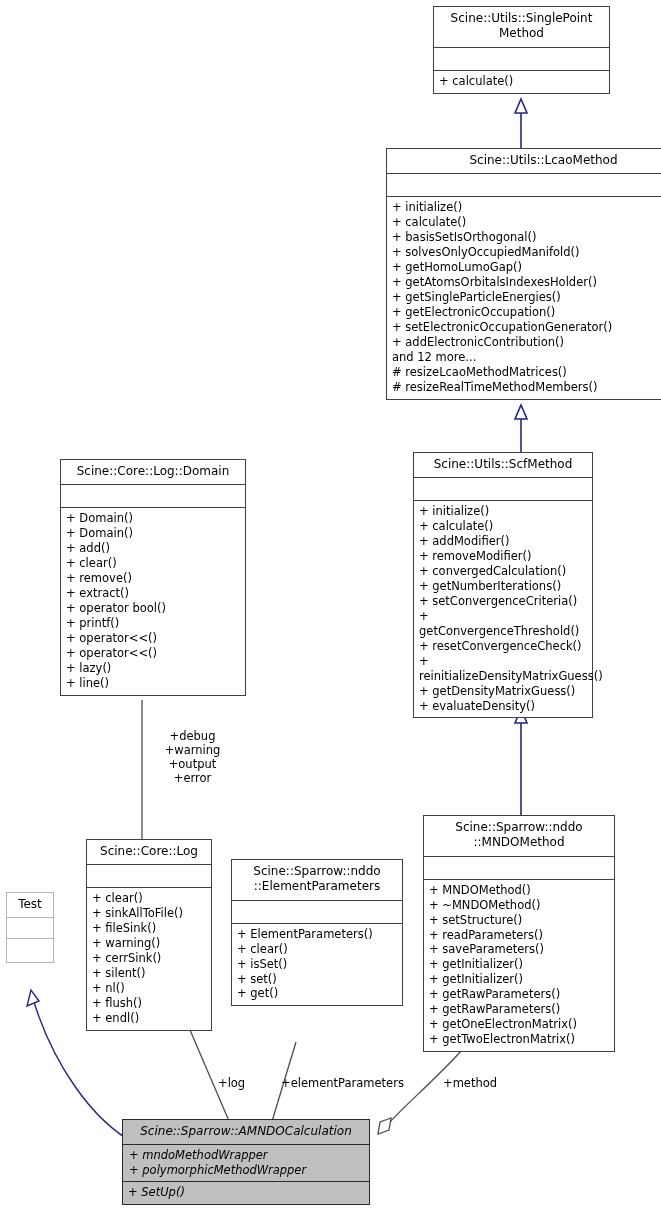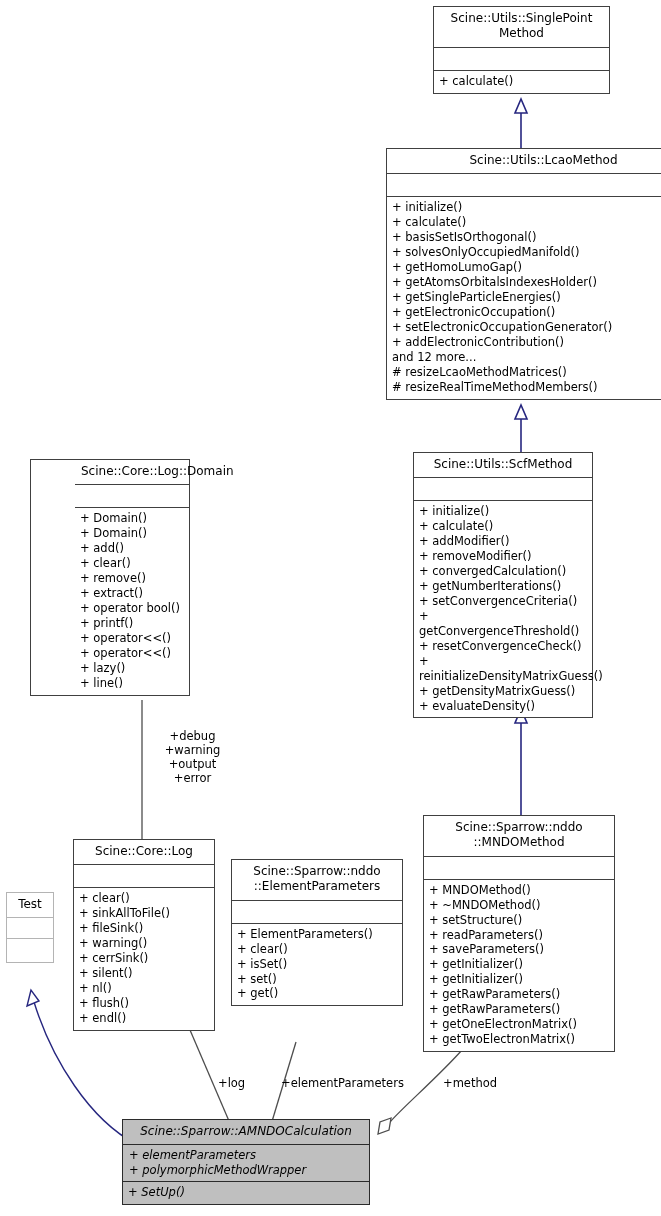--- a/index.html
+++ b/index.html
@@ -171,21 +171,21 @@
       <div class="member">+ getNumberIterations()</div>
       <div class="member">+ setConvergenceCriteria()</div>
       <div class="member">+ getConvergenceThreshold()</div>
       <div class="member">+ resetConvergenceCheck()</div>
       <div class="member">+ reinitializeDensityMatrixGuess()</div>
       <div class="member">+ getDensityMatrixGuess()</div>
       <div class="member">+ evaluateDensity()</div>
     </div>
   </div>
 
-  <div class="uml-box" style="left:30px; top:459px; width:160px;padding-left:44px;">
+  <div class="uml-box" style="left:60px; top:459px; width:186px;">
     <div class="box-title">Scine::Core::Log::Domain</div>
     <div class="box-attrs">
       <div class="empty-row"></div>
     </div>
     <div class="box-ops">
       <div class="member">+ Domain()</div>
       <div class="member">+ Domain()</div>
       <div class="member">+ add()</div>
       <div class="member">+ clear()</div>
       <div class="member">+ remove()</div>
@@ -218,21 +218,21 @@
       <div class="member">+ saveParameters()</div>
       <div class="member">+ getInitializer()</div>
       <div class="member">+ getInitializer()</div>
       <div class="member">+ getRawParameters()</div>
       <div class="member">+ getRawParameters()</div>
       <div class="member">+ getOneElectronMatrix()</div>
       <div class="member">+ getTwoElectronMatrix()</div>
     </div>
   </div>
 
-  <div class="uml-box" style="left:73px; top:839px; width:142px;">
+  <div class="uml-box" style="left:86px; top:839px; width:126px;">
     <div class="box-title">Scine::Core::Log</div>
     <div class="box-attrs">
       <div class="empty-row"></div>
     </div>
     <div class="box-ops">
       <div class="member">+ clear()</div>
       <div class="member">+ sinkAllToFile()</div>
       <div class="member">+ fileSink()</div>
       <div class="member">+ warning()</div>
       <div class="member">+ cerrSink()</div>
@@ -268,21 +268,21 @@
     </div>
   </div>
 
   <div class="edge-label" style="left:218px; top:1076px;">+log</div>
   <div class="edge-label" style="left:281px; top:1076px;">+elementParameters</div>
   <div class="edge-label" style="left:443px; top:1076px;">+method</div>
 
   <div class="uml-box shaded" style="left:122px; top:1119px; width:248px;font-style:italic;">
     <div class="box-title">Scine::Sparrow::AMNDOCalculation</div>
     <div class="box-attrs" style="padding:3px 6px;">
-      <div class="member">+ elementParameters</div>
+      <div class="member">+ mndoMethodWrapper</div>
       <div class="member">+ polymorphicMethodWrapper</div>
     </div>
     <div class="box-ops">
       <div class="member">+ SetUp()</div>
     </div>
   </div>
 
 </div>
 
 </body></html>

